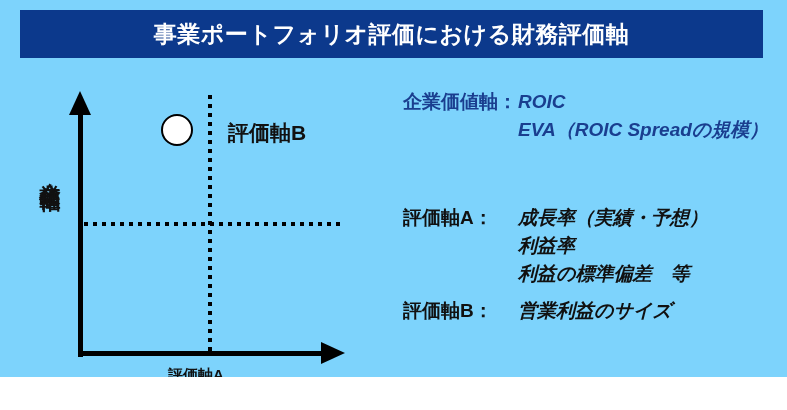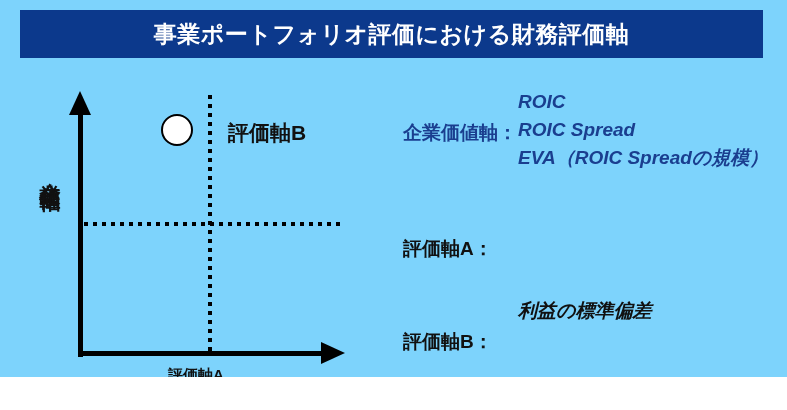--- a/index.html
+++ b/index.html
@@ -124,21 +124,21 @@
   .legend { position: absolute; left: 403px; top: 0; width: 380px; height: 410px; }
   .block {
     position: absolute;
     left: 0;
     display: flex;
     font-size: 19px;
     font-weight: 600;
     color: var(--ink);
     line-height: 28px;
   }
-  .block .lbl { width: 115px; flex: 0 0 115px; white-space: nowrap; margin-top: 31px; }
+  .block .lbl { width: 115px; flex: 0 0 115px; white-space: nowrap; }
   .block .items { white-space: nowrap; font-style: italic; }
   .block.accent { color: var(--accent); }
   .b1 { top: 88px; }
   .b2 { top: 204px; }
   .b3 { top: 297px; }
 </style>
 </head>
 <body>
 
 <div class="canvas">
@@ -162,35 +162,39 @@
 
   <div class="legend">
 
     <div class="block accent b1">
       <div class="lbl">
         <div>企業価値軸：</div>
         <div></div>
       </div>
       <div class="items">
         <div>ROIC</div>
-        <div>ROIC Spread</div>
         <div>EVA（ROIC Spreadの規模）</div>
       </div>
     </div>
 
     <div class="block b2">
       <div class="lbl">
         <div>評価軸A：</div>
         <div></div>
       </div>
+      <div class="items">
+        <div>成長率（実績・予想）</div>
+        <div>利益率</div>
+        <div>利益の標準偏差　等</div>
+      </div>
     </div>
 
     <div class="block b3">
       <div class="lbl">
         <div>評価軸B：</div>
       </div>
       <div class="items">
-        <div>利益の標準偏差</div>
+        <div>営業利益のサイズ</div>
       </div>
     </div>
 
   </div>
 </div>
 
 </body></html>

